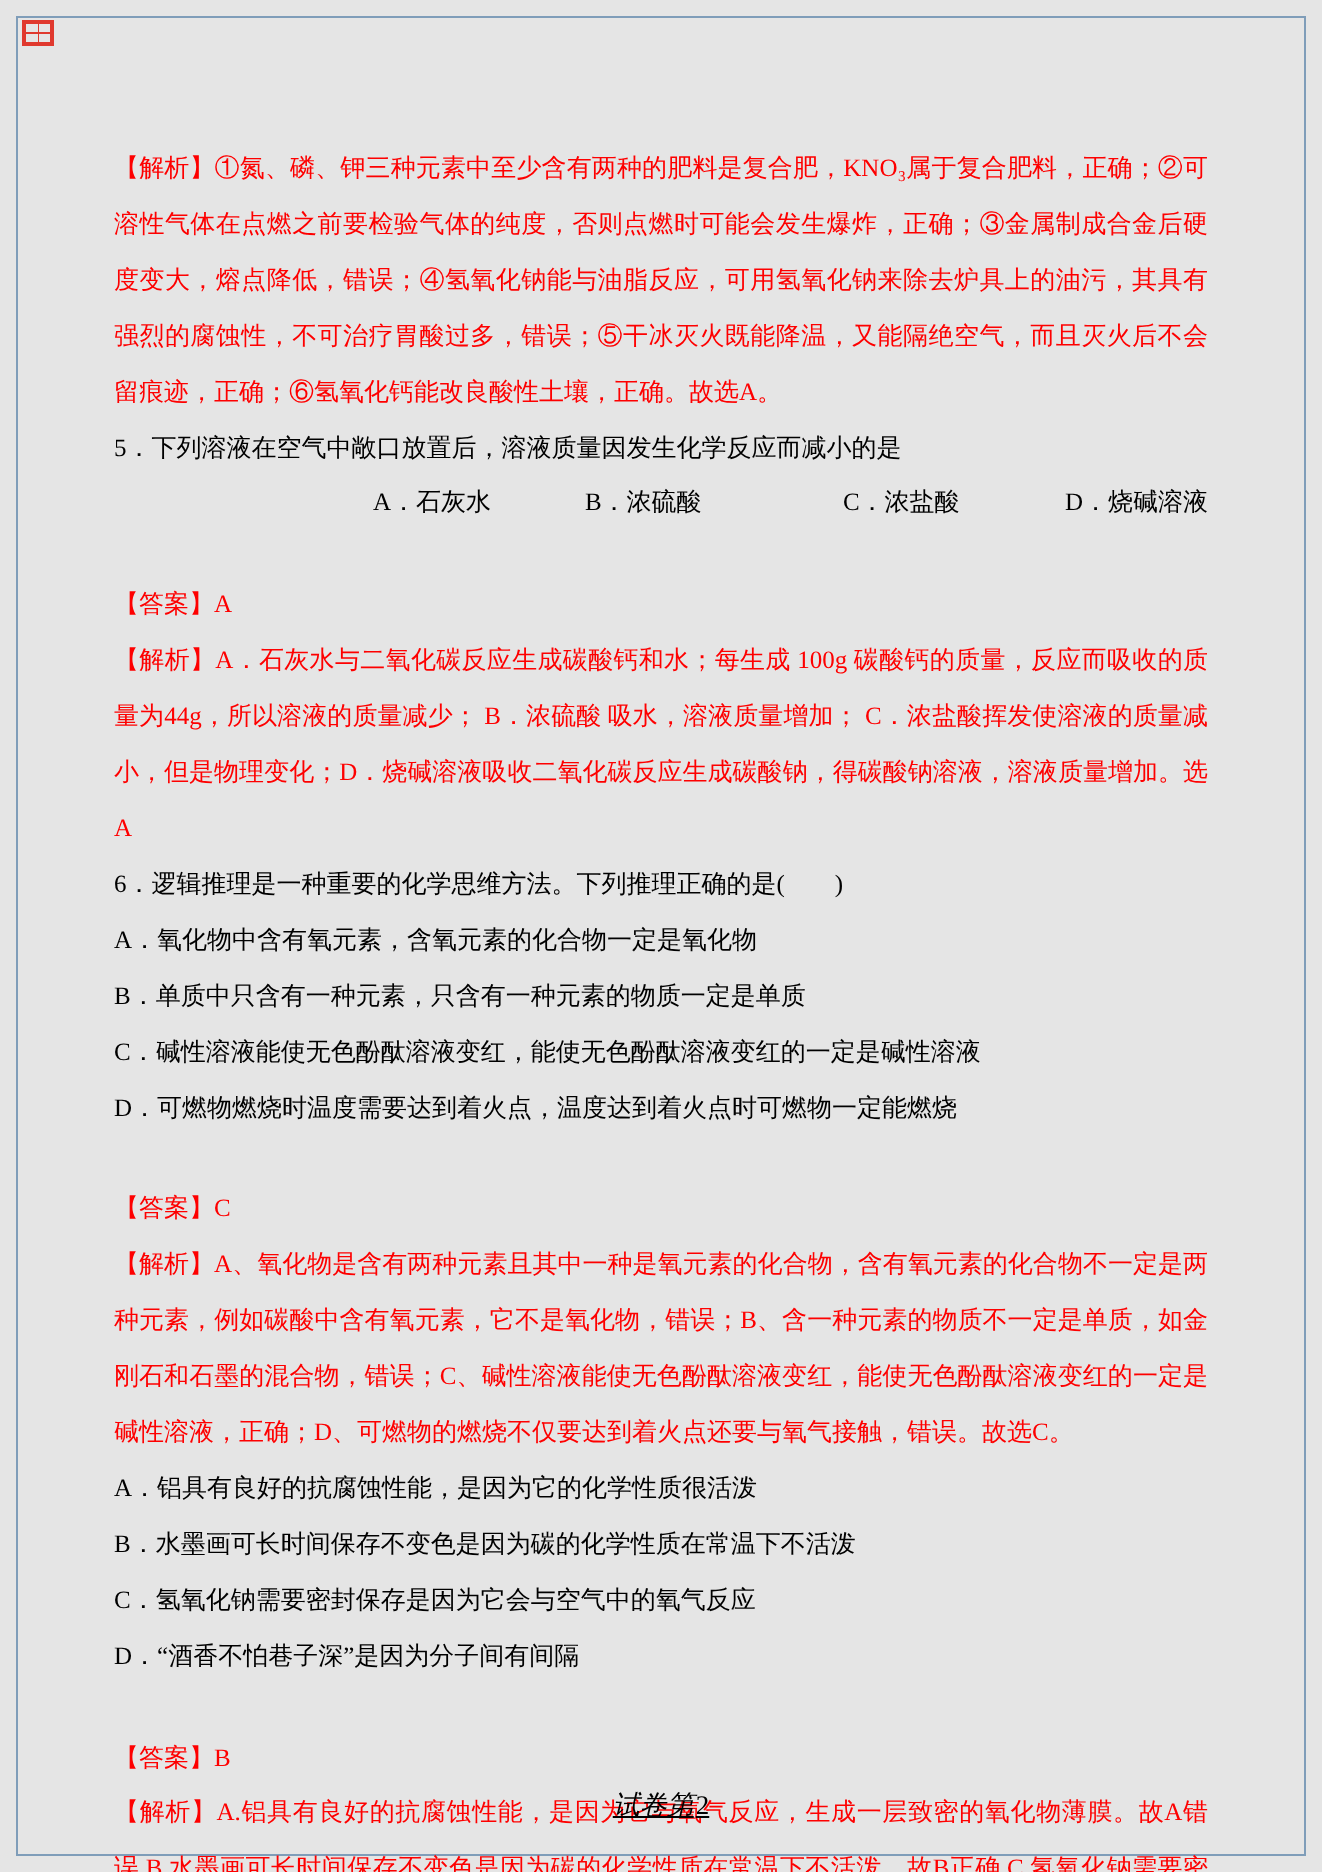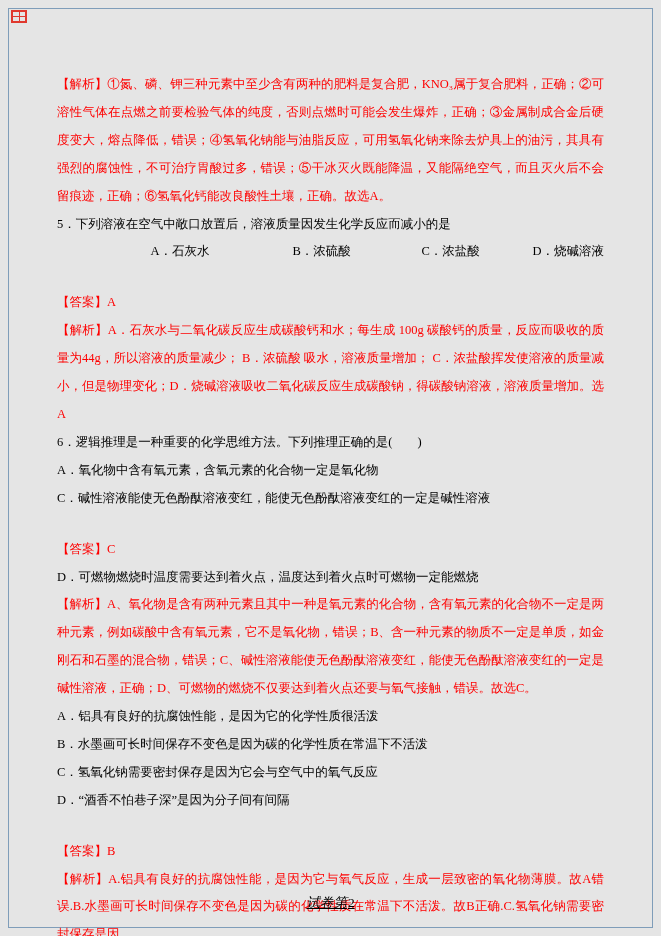--- a/index.html
+++ b/index.html
@@ -38,21 +38,21 @@
     text-align: justify;
   }
   .para { margin: 0; padding: 0; }
   .analysis { color: #fe0000; }
   .answer   { color: #fe0000; margin-top: 23px; }
   .question { color: #000000; }
   .option   { color: #000000; }
   .options-row { display: flex; text-align: left; justify-content: flex-end; }
   .opt { white-space: nowrap; }
   .opt-a { width: 106px; }
-  .opt-b { width: 129px; margin-left: 36px; }
+  .opt-b { width: 129px; }
   .opt-c { width: 111px; }
   .footer {
     position: absolute;
     left: 0; right: 0;
     bottom: 24px;
     text-align: center;
     font-size: 13.5px;
     color: #000000;
     text-decoration: underline;
   }
@@ -74,23 +74,24 @@
       <span class="opt opt-a">A．石灰水</span>
       <span class="opt opt-b">B．浓硫酸</span>
       <span class="opt opt-c">C．浓盐酸</span>
       <span class="opt opt-d">D．烧碱溶液</span>
     </p>
     <p class="para answer">【答案】A</p>
     <p class="para analysis">【解析】A．石灰水与二氧化碳反应生成碳酸钙和水；每生成 100g 碳酸钙的质量，反应而吸收的质量为44g，所以溶液的质量减少； B．浓硫酸 吸水，溶液质量增加； C．浓盐酸挥发使溶液的质量减小，但是物理变化；D．烧碱溶液吸收二氧化碳反应生成碳酸钠，得碳酸钠溶液，溶液质量增加。选A</p>
 
     <p class="para question">6．逻辑推理是一种重要的化学思维方法。下列推理正确的是(　　)</p>
     <p class="para option">A．氧化物中含有氧元素，含氧元素的化合物一定是氧化物</p>
+    <p class="para option">B．单质中只含有一种元素，只含有一种元素的物质一定是单质</p>
     <p class="para option">C．碱性溶液能使无色酚酞溶液变红，能使无色酚酞溶液变红的一定是碱性溶液</p>
+    <p class="para option">D．可燃物燃烧时温度需要达到着火点，温度达到着火点时可燃物一定能燃烧</p>
     <p class="para answer">【答案】C</p>
-    <p class="para option">D．可燃物燃烧时温度需要达到着火点，温度达到着火点时可燃物一定能燃烧</p>
     <p class="para analysis">【解析】A、氧化物是含有两种元素且其中一种是氧元素的化合物，含有氧元素的化合物不一定是两种元素，例如碳酸中含有氧元素，它不是氧化物，错误；B、含一种元素的物质不一定是单质，如金刚石和石墨的混合物，错误；C、碱性溶液能使无色酚酞溶液变红，能使无色酚酞溶液变红的一定是碱性溶液，正确；D、可燃物的燃烧不仅要达到着火点还要与氧气接触，错误。故选C。</p>
 
     <p class="para option">A．铝具有良好的抗腐蚀性能，是因为它的化学性质很活泼</p>
     <p class="para option">B．水墨画可长时间保存不变色是因为碳的化学性质在常温下不活泼</p>
     <p class="para option">C．氢氧化钠需要密封保存是因为它会与空气中的氧气反应</p>
     <p class="para option">D．“酒香不怕巷子深”是因为分子间有间隔</p>
     <p class="para answer">【答案】B</p>
     <p class="para analysis">【解析】A.铝具有良好的抗腐蚀性能，是因为它与氧气反应，生成一层致密的氧化物薄膜。故A错误.B.水墨画可长时间保存不变色是因为碳的化学性质在常温下不活泼。故B正确.C.氢氧化钠需要密封保存是因</p>
   </div>
 

